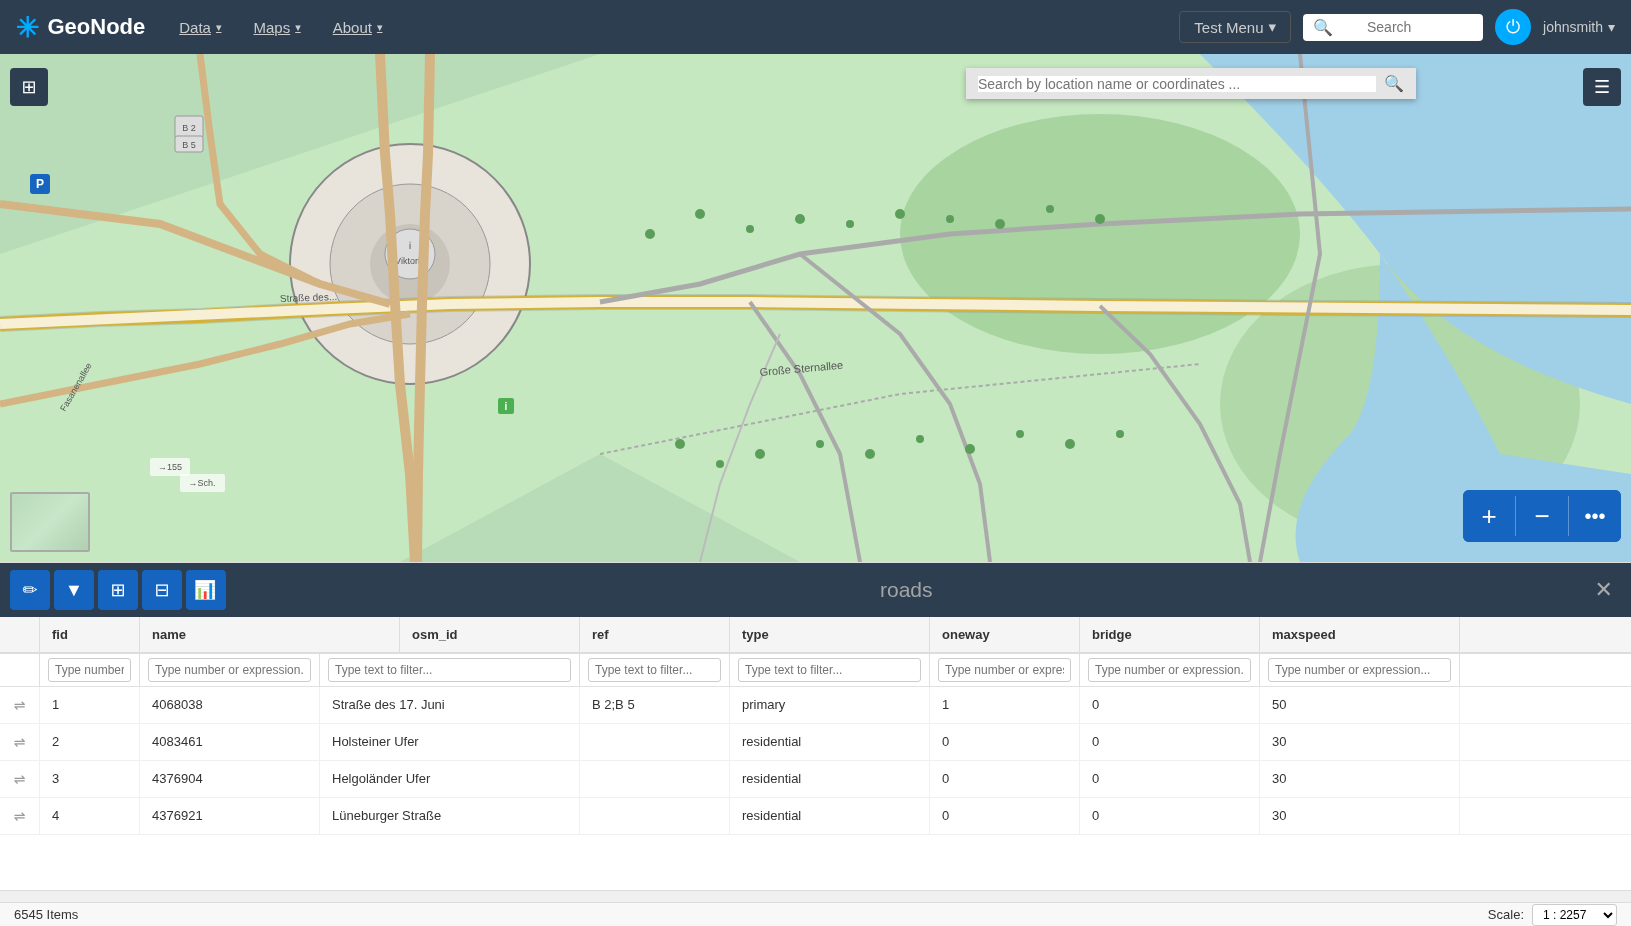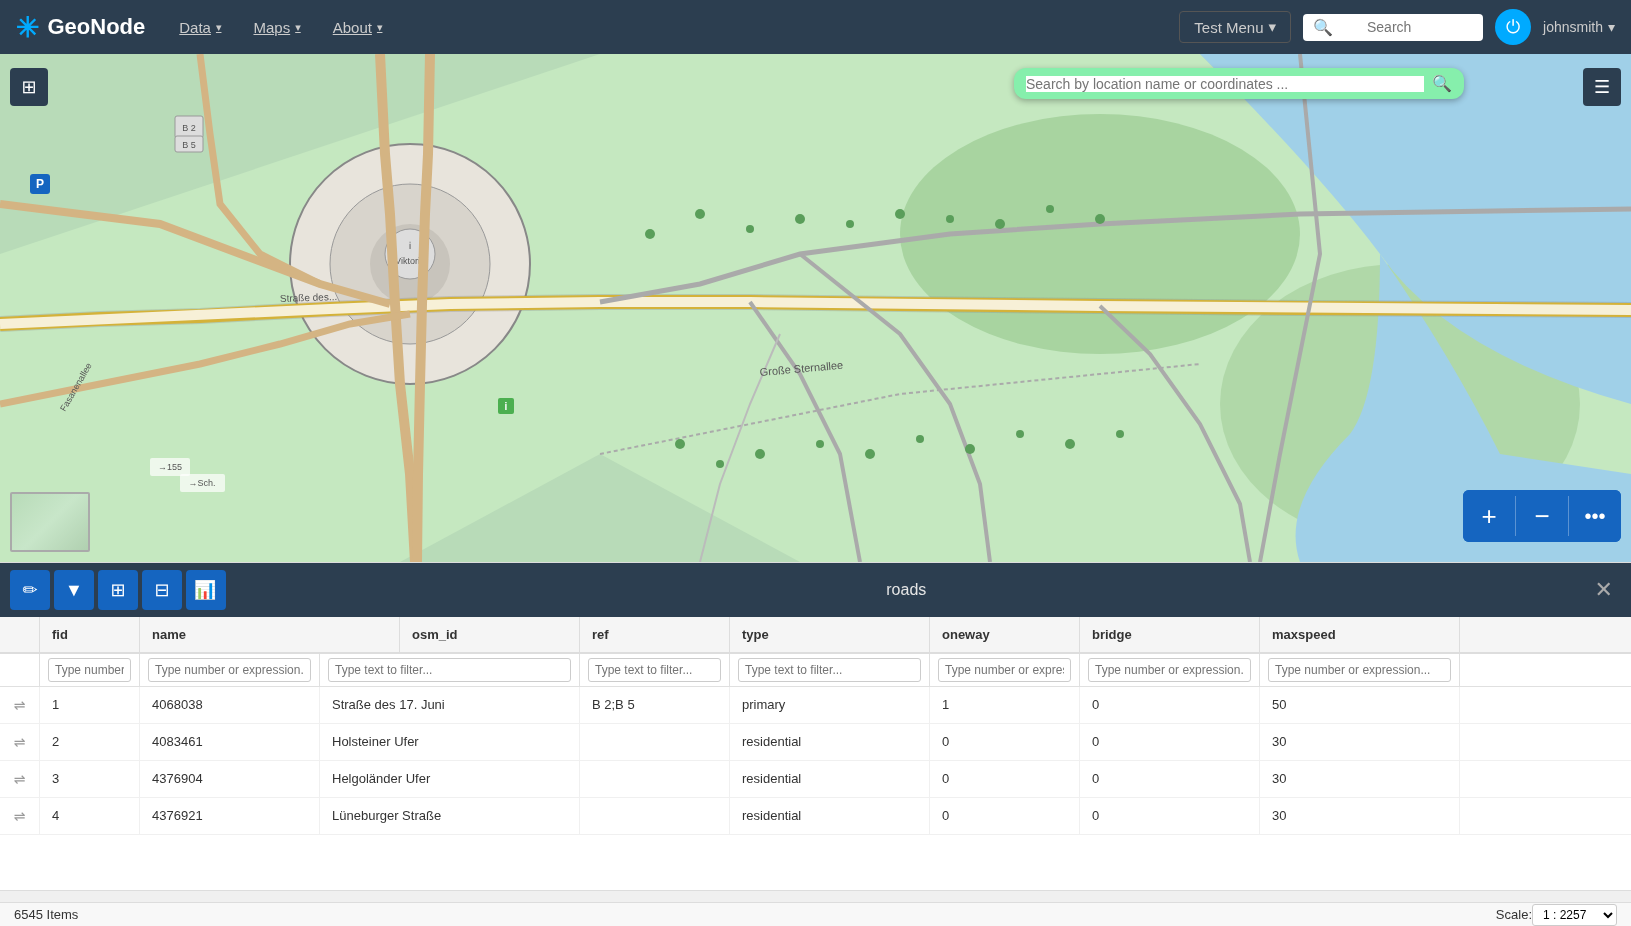--- a/index.html
+++ b/index.html
@@ -45,24 +45,23 @@
     .map-layers-btn {
       position: absolute; top: 14px; left: 10px; width: 38px; height: 38px;
       background: #2c3e50; border-radius: 4px; display: flex; align-items: center;
       justify-content: center; cursor: pointer; z-index: 10;
     }
     .map-layers-btn span { color: #fff; font-size: 18px; }
 
     .map-search-bar {
       position: absolute; top: 14px; left: 60px; right: 60px; max-width: 500px;
       right: auto; left: 966px;
-      display: flex; align-items: center; background: #86efac; border-radius: 12px;
+      display: flex; align-items: center; background: #e5e5e5; border-radius: 0;
       padding: 6px 12px; gap: 8px; box-shadow: 0 2px 6px rgba(0,0,0,0.3); z-index: 10;
       width: 450px;
-      margin-left: 48px;
     }
     .map-search-bar input { border: none; outline: none; font-size: 14px; flex: 1; color: #666; }
     .map-search-btn { color: #555; cursor: pointer; font-size: 16px; }
 
     .map-menu-btn {
       position: absolute; top: 14px; right: 10px; width: 38px; height: 38px;
       background: #2c3e50; border-radius: 4px; display: flex; align-items: center;
       justify-content: center; cursor: pointer; z-index: 10;
     }
     .map-menu-btn span { color: #fff; font-size: 18px; }
@@ -100,21 +99,21 @@
     
     .table-toolbar {
       display: flex; align-items: center; background: #2c3e50; height: 54px;
       padding: 0 10px; gap: 4px;
     }
     .toolbar-btn {
       width: 40px; height: 40px; background: #1565c0; border-radius: 4px;
       display: flex; align-items: center; justify-content: center; cursor: pointer; color: #fff; font-size: 18px;
     }
     .toolbar-title {
-      flex: 1; text-align: center; color: #e5e5e5; font-size: 16px; font-weight: 500; cursor: pointer;
+      flex: 1; text-align: center; color: #a3a3a3; font-size: 21px; font-weight: 500; cursor: pointer;
     }
     .toolbar-close {
       color: #aaa; font-size: 22px; cursor: pointer; padding: 8px;
     }
 
     
     .table-headers {
       display: flex; background: #f5f5f5; border-bottom: 2px solid #ddd;
       min-width: max-content;
     }
@@ -157,21 +156,21 @@
     .col-oneway { width: 150px; }
     .col-bridge { width: 180px; }
     .col-maxspeed { width: 200px; }
 
     
     .table-bottom {
       display: flex; align-items: center; justify-content: space-between;
       padding: 6px 14px; background: #f8f8f8; border-top: 1px solid #ddd; height: 24px;
     }
     .items-count { font-size: 13px; color: #333; }
-    .scale-control { display: flex; align-items: center; font-size: 13px; color: #333; }
+    .scale-control { display: flex; align-items: center; gap: 8px; font-size: 13px; color: #333; }
     .scale-select {
       border: 1px solid #ccc; border-radius: 3px; padding: 2px 6px; font-size: 12px;
       background: #fff; cursor: pointer;
     }
 
     
     .table-scrollbar-area {
       height: 12px; background: #f0f0f0; border-top: 1px solid #ddd;
       overflow-x: scroll; overflow-y: hidden;
     }

